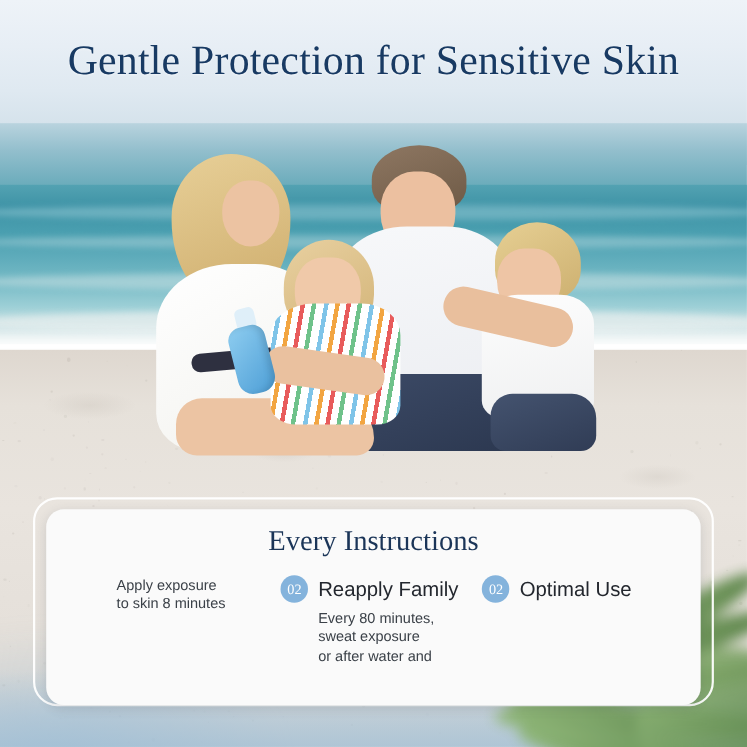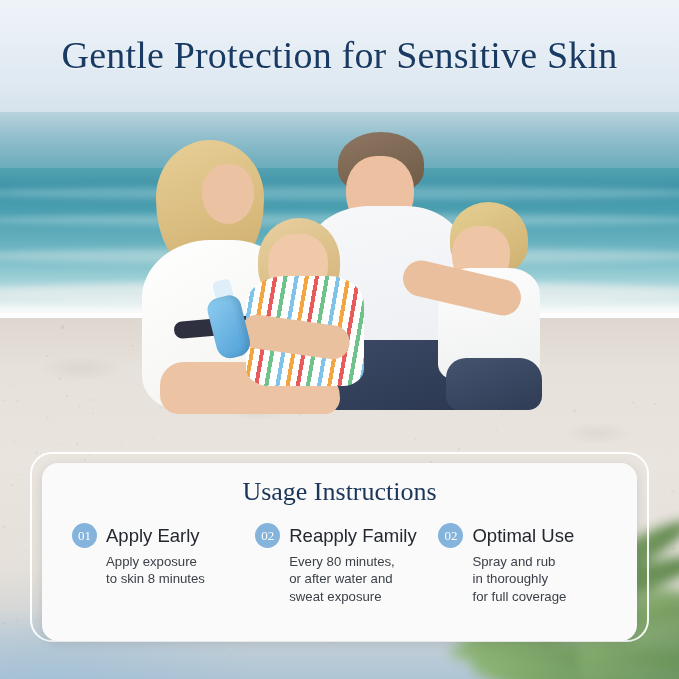--- a/index.html
+++ b/index.html
@@ -692,55 +692,46 @@
       <div class="frond-blob" style="left:90px;  top:20px; width:160px; height:28px; transform:rotate(-30deg);"></div>
       <div class="frond-blob" style="left:130px; top:60px; width:140px; height:130px; border-radius:60% 40% 50% 50%; opacity:.9;"></div>
     </div>
   </div>
 
   <div class="title">Gentle Protection for Sensitive Skin</div>
 
 
   <div class="card-outline"></div>
   <div class="card">
-    <div class="card-title">Usage Instructions</div>
+    <div class="card-title">Every Instructions</div>
 
     <div class="steps">
 
       <div class="step">
-        <div class="step-head">
-          <div class="step-num">01</div>
-          <div class="step-title">Apply Early</div>
-        </div>
         <div class="step-body">
           <div>Apply exposure</div>
           <div>to skin 8 minutes</div>
         </div>
       </div>
 
       <div class="step">
         <div class="step-head">
           <div class="step-num">02</div>
           <div class="step-title">Reapply Family</div>
         </div>
         <div class="step-body">
           <div>Every 80 minutes,</div>
+          <div>sweat exposure</div>
           <div>or after water and</div>
-          <div>sweat exposure</div>
         </div>
       </div>
 
       <div class="step">
         <div class="step-head">
           <div class="step-num">02</div>
           <div class="step-title">Optimal Use</div>
         </div>
-        <div class="step-body">
-          <div>Spray and rub</div>
-          <div>in thoroughly</div>
-          <div>for full coverage</div>
-        </div>
       </div>
 
     </div>
   </div>
 
 </div>
 
 </body></html>

